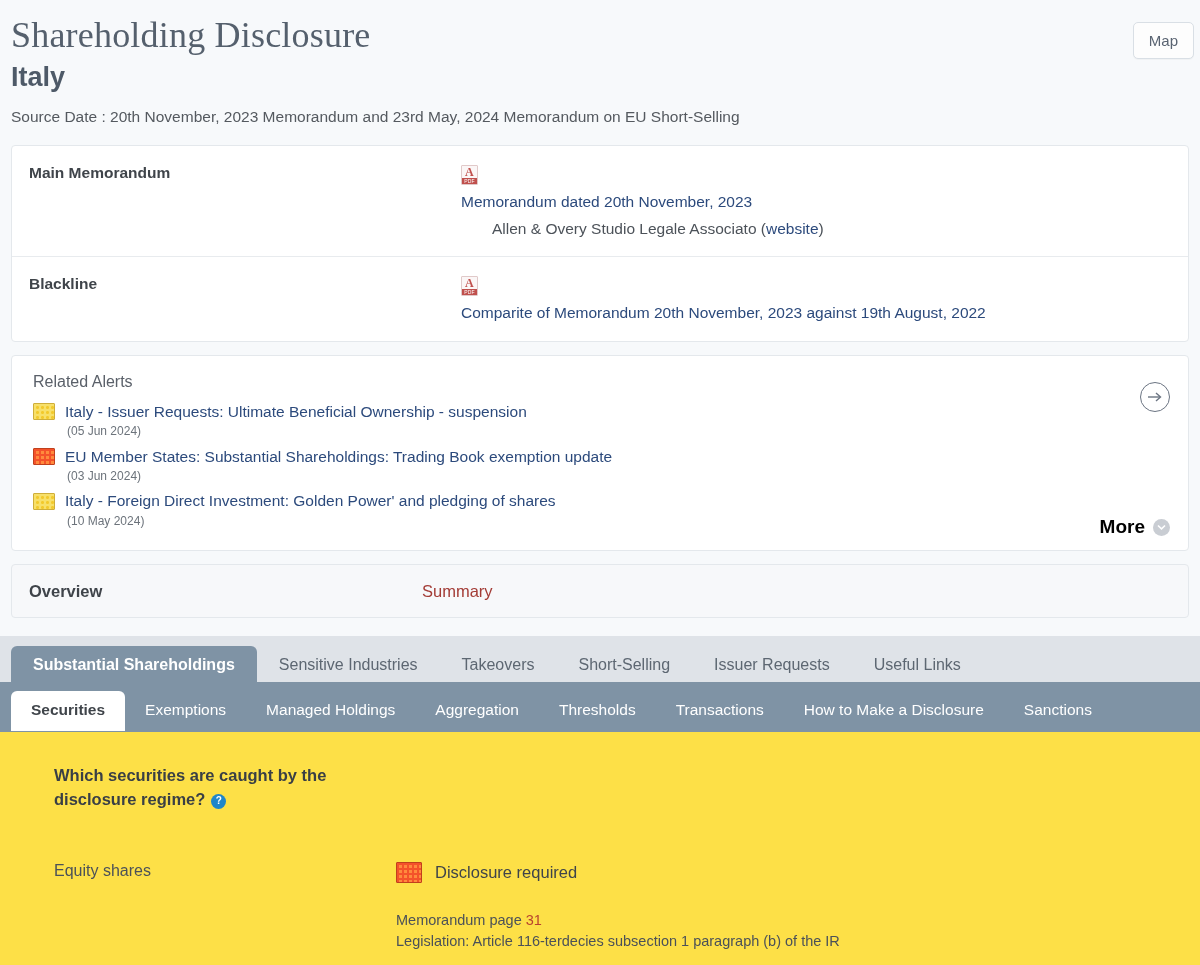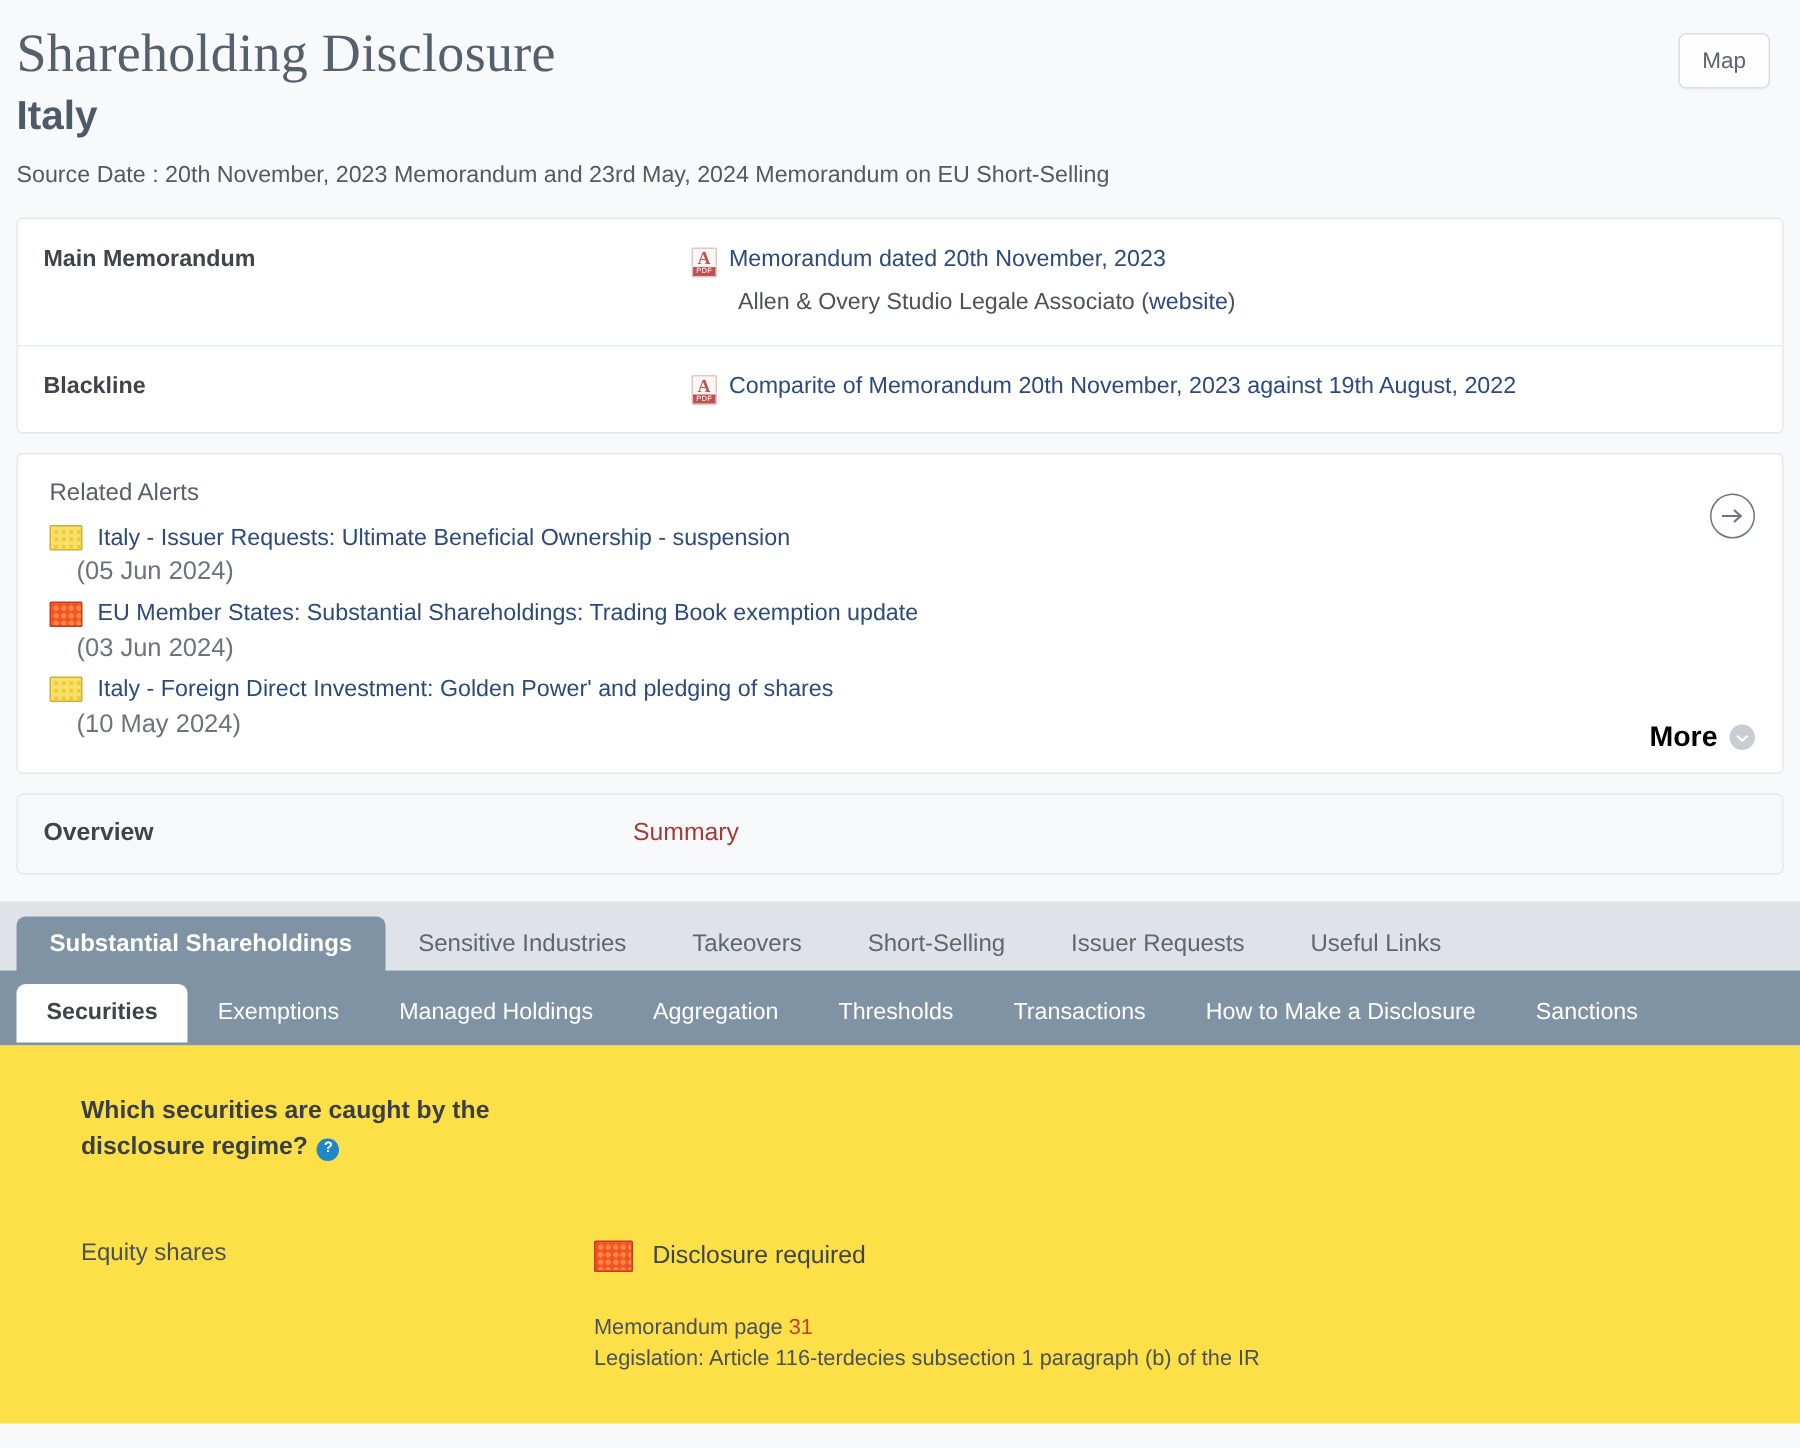--- a/index.html
+++ b/index.html
@@ -40,21 +40,21 @@
   }
   .source-date {
     font-size: 15.5px;
     color: #54595f;
     margin: 14px 0 0 11px;
     line-height: 1.3;
   }
   .map-button {
     position: absolute;
     top: 22px;
-    right: 20px;
+    right: 6px;
     background: #fdfdfd;
     border: 1px solid #d9dfe5;
     border-radius: 5px;
     padding: 9px 15px;
     font-size: 15px;
     color: #5a6472;
     cursor: pointer;
     box-shadow: 0 1px 1px rgba(0,0,0,.03);
   }
 
@@ -80,20 +80,21 @@
     box-sizing: border-box;
     font-size: 15.5px;
     font-weight: bold;
     color: #3f444a;
   }
   .memo-body { flex: 1; }
   .memo-line {
     display: flex;
     align-items: flex-start;
     gap: 8px;
+    flex-direction: column;
   }
   .memo-link {
     font-size: 15.5px;
     color: #2c4a7c;
     text-decoration: none;
     cursor: pointer;
     line-height: 1.2;
   }
   .memo-sub {
     font-size: 15.5px;
@@ -158,23 +159,23 @@
     gap: 10px;
   }
   .alert-link {
     font-size: 15.5px;
     color: #2c4a7c;
     text-decoration: none;
     cursor: pointer;
     line-height: 1.25;
   }
   .alert-date {
-    font-size: 17px;
+    font-size: 12px;
     color: #6c737b;
-    margin: 3px 0 8px 18px;
+    margin: 3px 0 8px 34px;
     line-height: 1.2;
   }
   .sq {
     width: 22px;
     height: 17px;
     flex: none;
     box-sizing: border-box;
     border-radius: 1px;
   }
   .sq-yellow {

